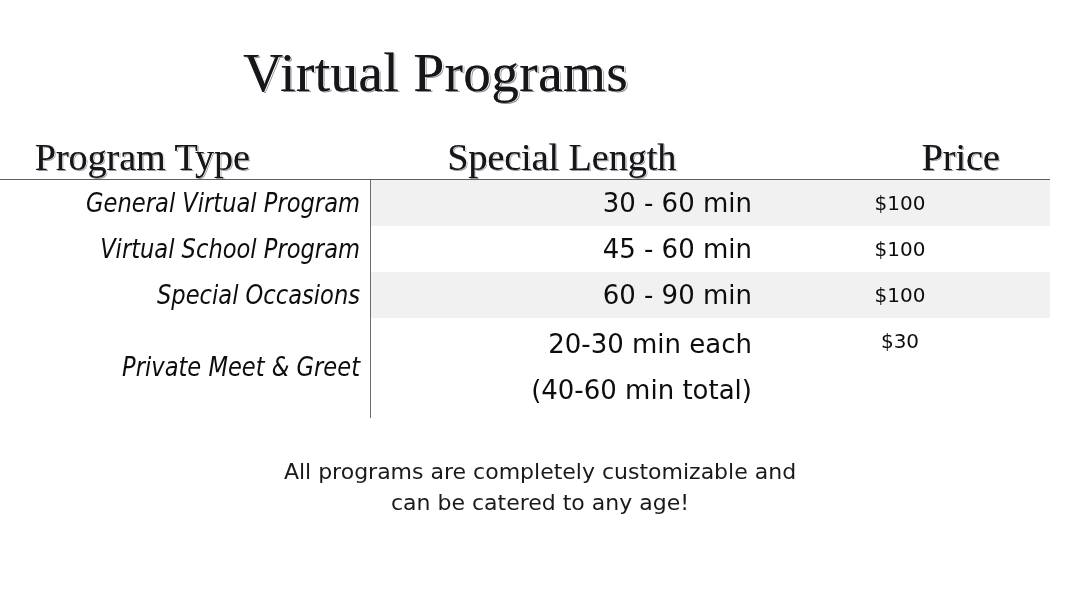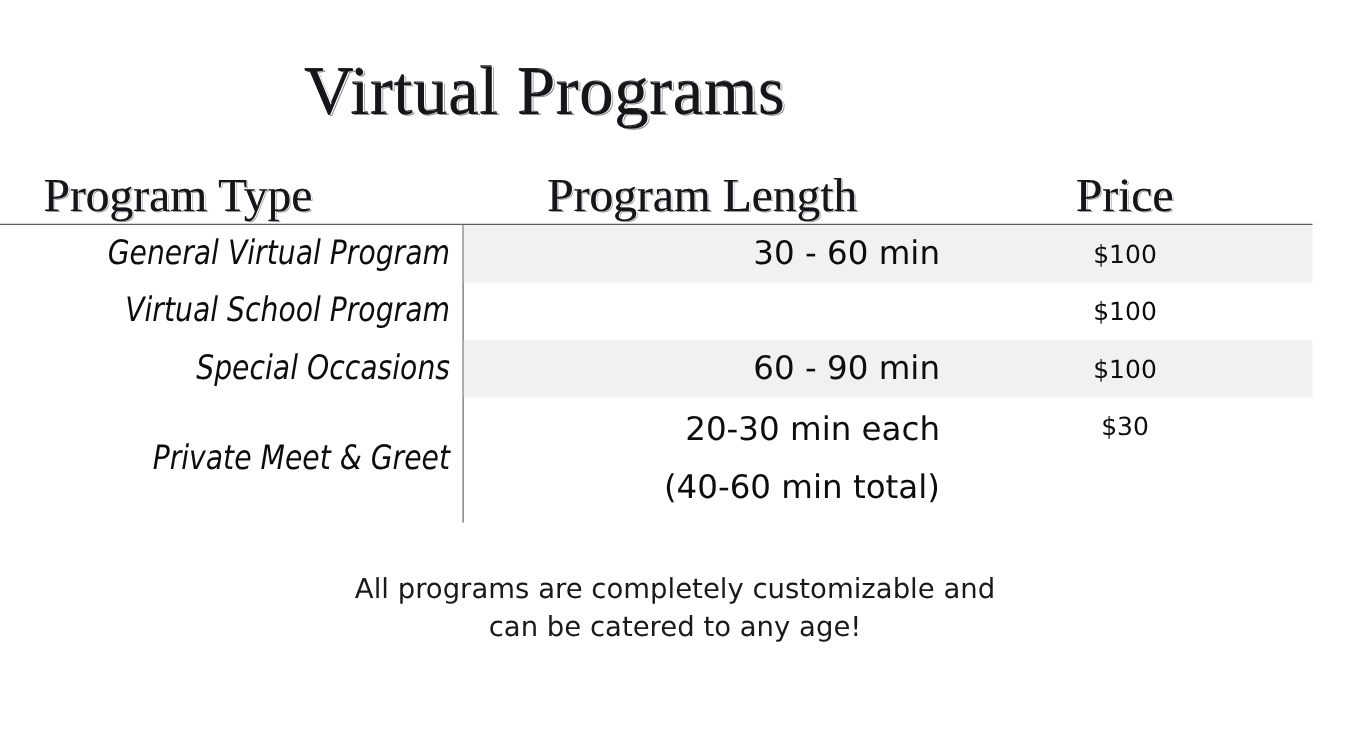--- a/index.html
+++ b/index.html
@@ -58,21 +58,21 @@
     line-height: 40px;
     color: #16161a;
     white-space: nowrap;
     text-shadow:
        0.8px 0px 0 #ffffff,
        1.2px 0.5px 0 #9a9aa0,
       -0.3px -0.3px 0 #2a2a2e;
   }
   .head-type   { left: 35px;  top: 6px; text-align: left; }
   .head-length { left: 372px; top: 6px; width: 380px; text-align: center; }
-  .head-price  { left: 800px; top: 6px; width: 200px; text-align: center; }
+  .head-price  { left: 800px; top: 6px; width: 200px; text-align: right; }
 
   
   .hrule {
     position: absolute;
     left: 0;
     top: 179px;
     width: 1050px;
     height: 1px;
     background: #5d5d63;
   }
@@ -184,39 +184,42 @@
 </style>
 </head>
 <body>
 
 <div class="page">
 
   <div class="title">Virtual Programs</div>
 
   <div class="head-row">
     <div class="head-cell head-type">Program Type</div>
-    <div class="head-cell head-length">Program Length</div>
+    <div class="head-cell head-length">Special Length</div>
     <div class="head-cell head-price">Price</div>
   </div>
 
   <div class="hrule"></div>
   <div class="vrule"></div>
 
   <div class="tbody" id="tbody">
       <div class="row alt">
         <div class="stripe"></div>
         <div class="cell cell-type">General Virtual Program</div>
         <div class="cell cell-length">
           <span class="ln1">30 - 60 min</span>
         </div>
         <div class="cell cell-price">$100</div>
       </div>
       <div class="row">
         <div class="stripe"></div>
         <div class="cell cell-type">Virtual School Program</div>
+        <div class="cell cell-length">
+          <span class="ln1">45 - 60 min</span>
+        </div>
         <div class="cell cell-price">$100</div>
       </div>
       <div class="row alt">
         <div class="stripe"></div>
         <div class="cell cell-type">Special Occasions</div>
         <div class="cell cell-length">
           <span class="ln1">60 - 90 min</span>
         </div>
         <div class="cell cell-price">$100</div>
       </div>

